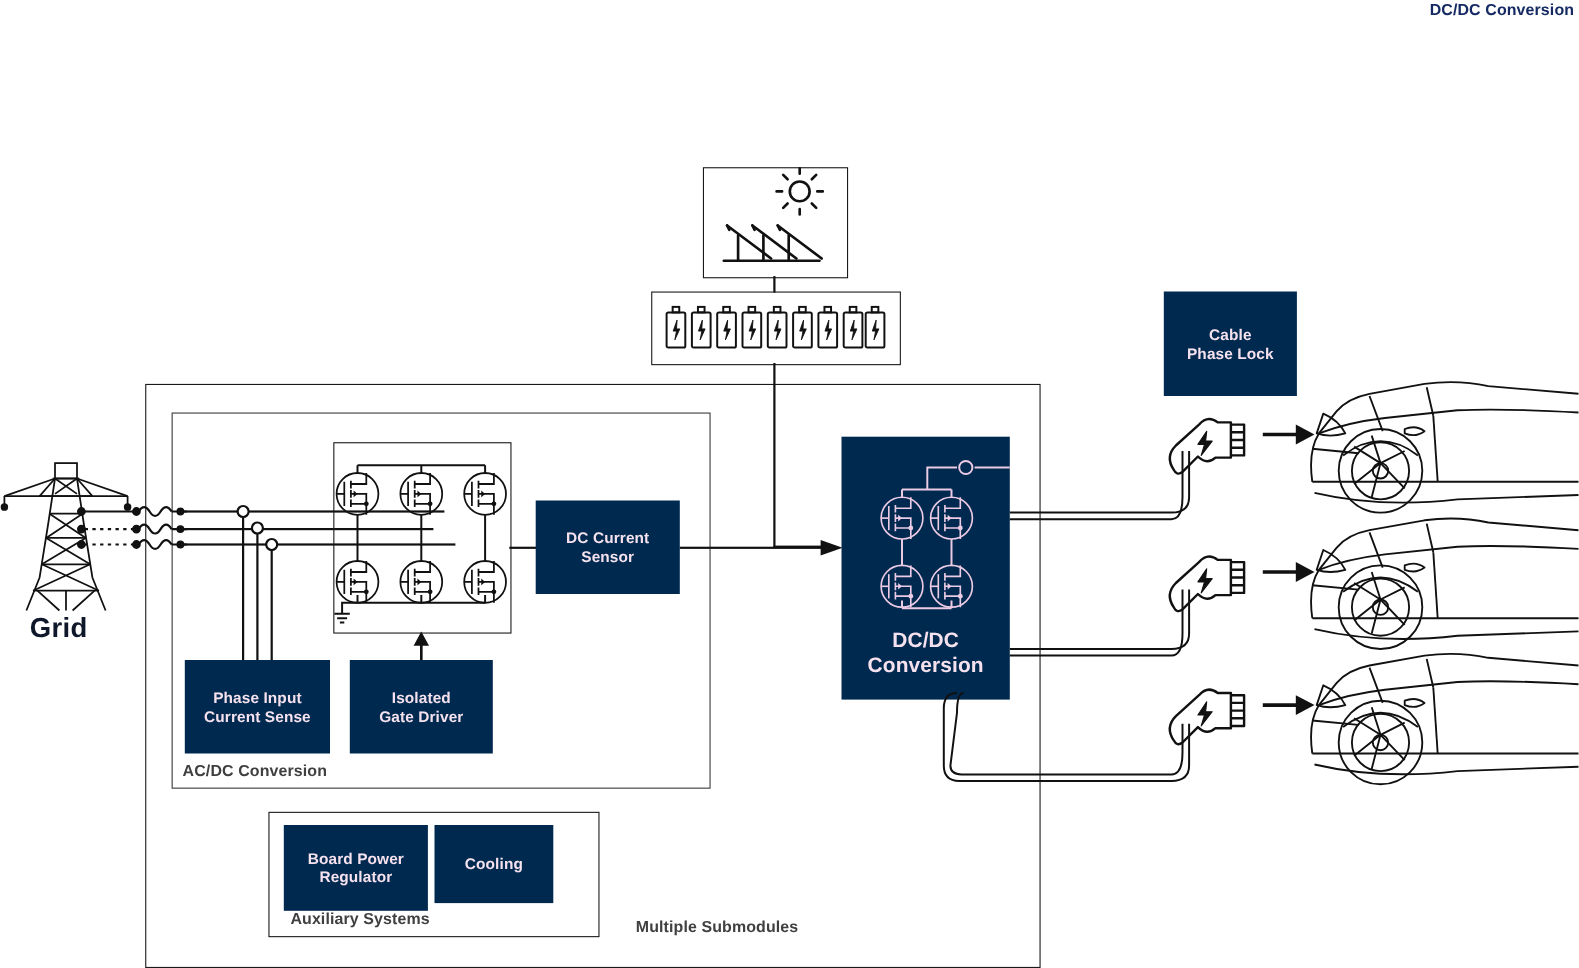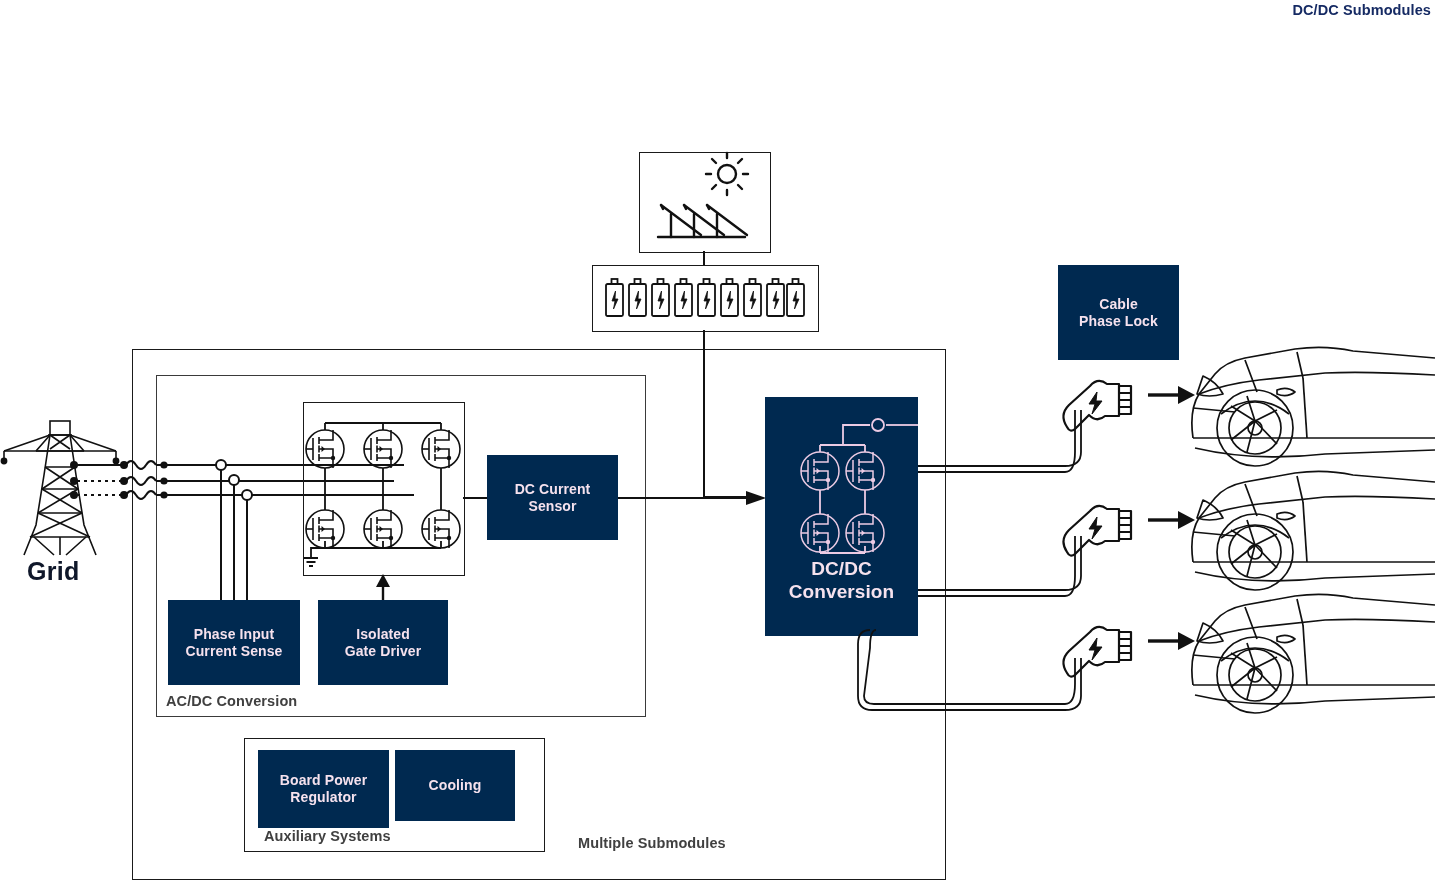--- a/index.html
+++ b/index.html
@@ -16,21 +16,21 @@
   .box-outline{border:1.6px solid #1a1a1a;background:transparent;}
   .thin-outline{border:1.4px solid #3a3a3a;background:transparent;}
   .wire{background:#111111;}
   .hwire{height:2px;}
   .vwire{width:2px;}
   svg{display:block;overflow:visible;}
 </style>
 </head>
 <body>
 
-<div class="abs" id="header-title">DC/DC Submodules</div>
+<div class="abs" id="header-title">DC/DC Conversion</div>
 
 <div class="abs box-outline" style="left:132px;top:349px;width:812px;height:529px;"></div>
 <div class="abs blue-label" style="left:578px;top:835px;">Multiple Submodules</div>
 
 <div class="abs thin-outline" style="left:156px;top:375px;width:488px;height:340px;"></div>
 <div class="abs blue-label" style="left:166px;top:693px;">AC/DC Conversion</div>
 
 <div class="abs box-outline" style="left:244px;top:738px;width:299px;height:112px;"></div>
 <div class="abs blue-label" style="left:264px;top:828px;">Auxiliary Systems</div>
 
@@ -221,21 +221,21 @@
           <rect x="5.5" y="0" width="6" height="5"></rect>
         <path d="M9.5 12 L6 22 L9 22 L7.5 30 L12 20 L9 20 Z" fill="#111" stroke-width="0.8"></path>
       </g>
     </g>
   </svg>
 </div>
 
 <div class="abs wire vwire" style="left:703px;top:330px;width:2.4px;height:167px;"></div>
 <div class="abs wire hwire" style="left:703px;top:496px;width:48px;height:2.4px;"></div>
 
-<div class="abs navy-box" style="left:765px;top:397px;width:153px;height:239px;font-size:19px;align-items:flex-end;padding-bottom:32px;box-sizing:border-box;">
+<div class="abs navy-box" style="left:765px;top:397px;width:153px;height:239px;font-size:19px;align-items:flex-end;padding-bottom:18px;box-sizing:border-box;">
   <div>
     <span>DC/DC</span>
     <span>Conversion</span>
   </div>
 </div>
 <div class="abs" style="left:765px;top:397px;width:153px;height:160px;">
   <svg width="153" height="160" viewBox="0 0 153 160">
     <defs>
       <g id="mosfet2">
         <circle cx="0" cy="0" r="19" fill="none" stroke="#eccbe4" stroke-width="1.5"></circle>
@@ -417,17 +417,17 @@
   </div>
 </div>
 
 <div class="abs navy-box" style="left:258px;top:750px;width:131px;height:78px;font-size:14px;">
   <div>
     <span>Board Power</span>
     <span>Regulator</span>
   </div>
 </div>
 
-<div class="abs navy-box" style="left:395px;top:750px;width:120px;height:71px;font-size:14px;">
+<div class="abs navy-box" style="left:395px;top:750px;width:108px;height:71px;font-size:14px;">
   <div>
     <span>Cooling</span>
   </div>
 </div>
 
 </body></html>

